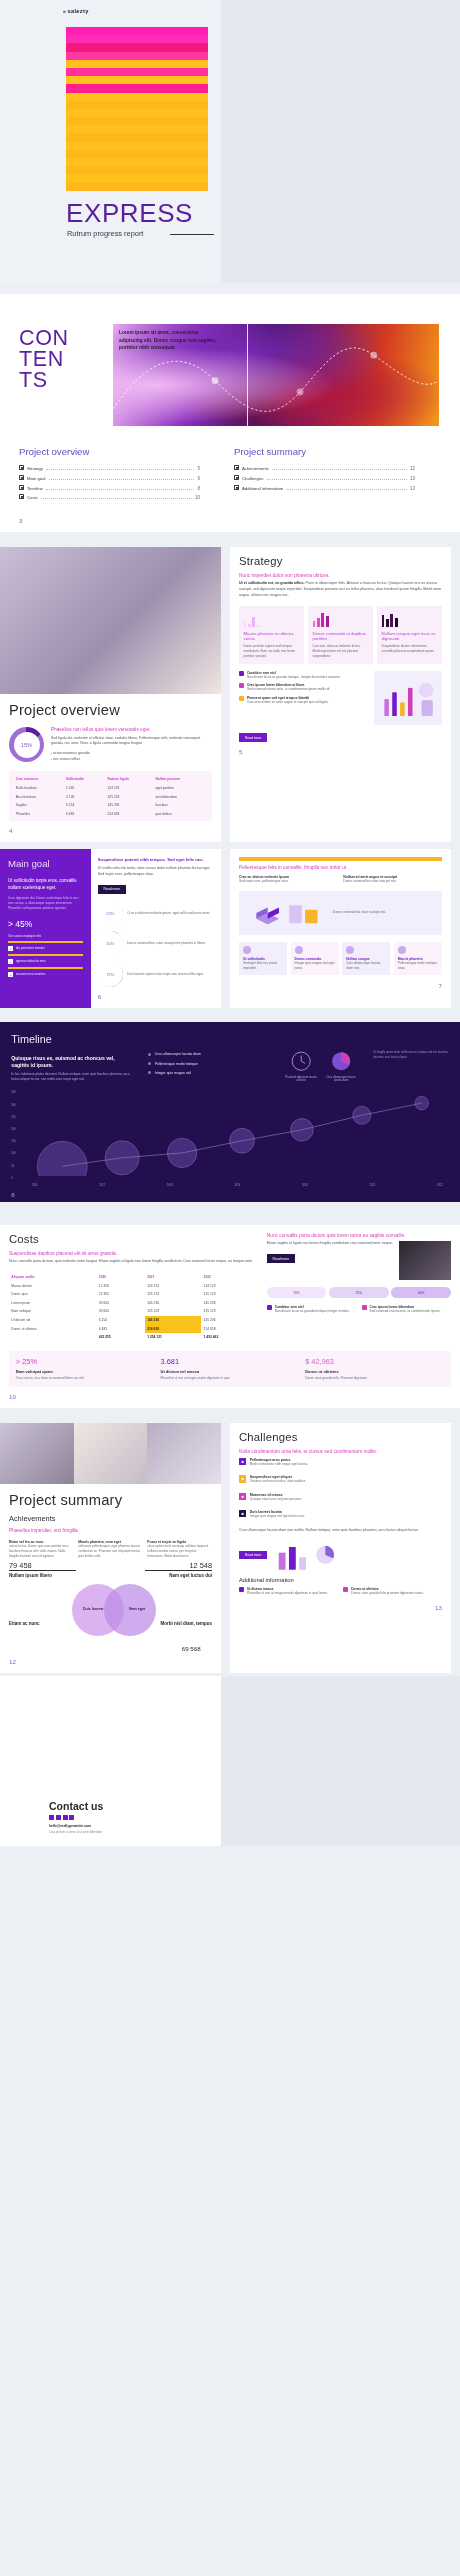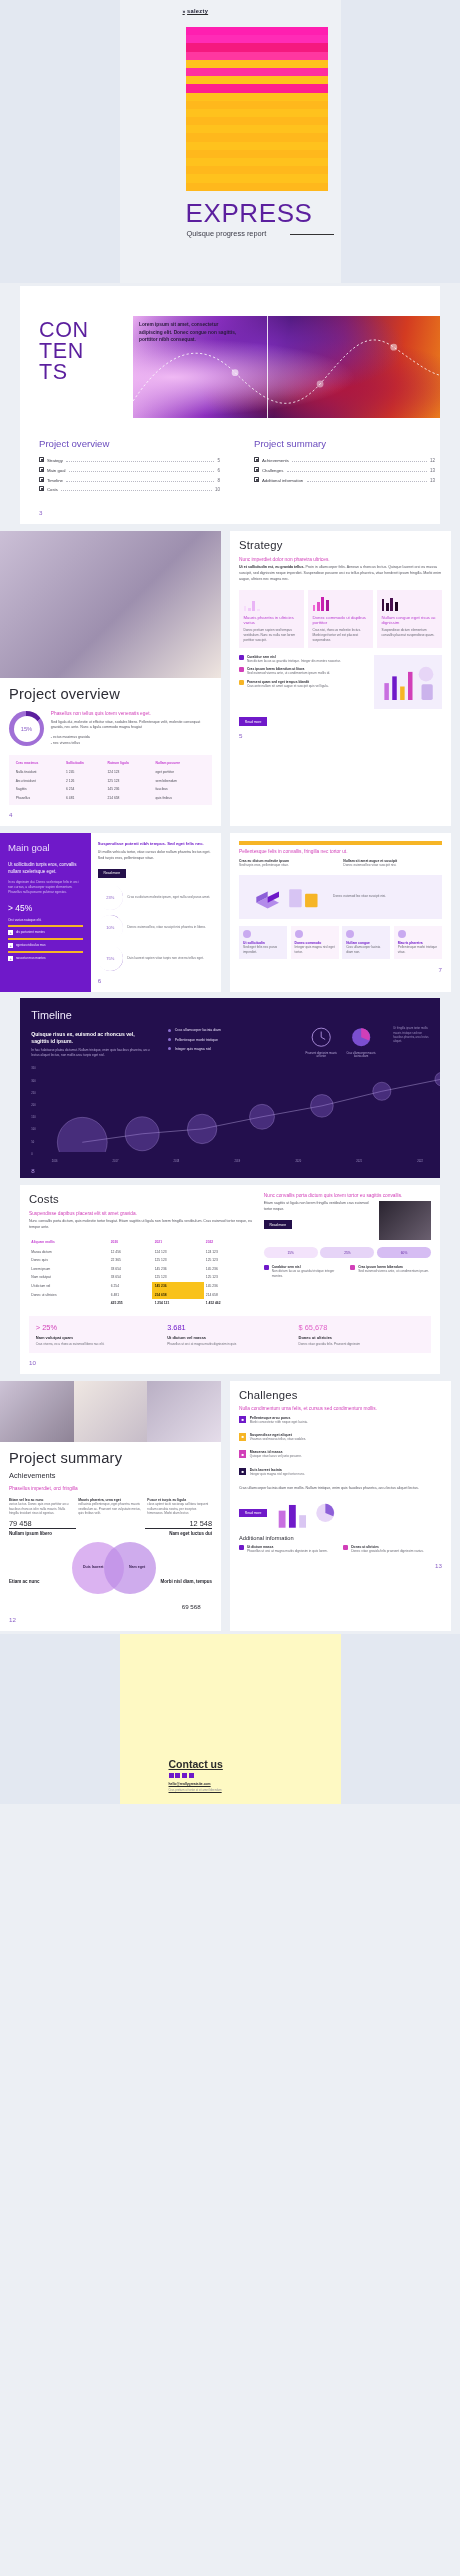--- a/index.html
+++ b/index.html
@@ -5,27 +5,27 @@
   * { box-sizing: border-box; margin:0; padding:0; }
   body {
     width: 460px;
     background: #eceff4;
     font-family: "Liberation Sans", sans-serif;
     color: #2b2b2b;
   }
   .deck { width:460px; }
   .spread { width:460px; display:flex; background:#eceff4; padding:3.4px 0; }
   .page { background:#fff; position:relative; overflow:hidden; }
-  .page.full { width:420px; margin:0 auto; }
+  .page.full { width:460px; margin:8px auto; }
   .page.half { width:221px; }
   .gap { width:9px; }
   .pad { padding:8px 9px; }
 
   
-  .cover-wrap { height:283px; background:#e3e8f1; display:flex; justify-content:center;text-decoration:underline; }
+  .cover-wrap { height:283px; background:#e3e8f1; display:flex; justify-content:flex-start; }
   .cover { width:221px; background:#eef1f5; position:relative; }
   .logo { display:flex; align-items:center; gap:2.3px; padding:8px 0 0 63px; }
   .logo-chev { color:#1b1b2f; font-size:5.1px; font-weight:700; letter-spacing:-0.6px;}
   .logo-text { font-size:5.7px; font-weight:700; color:#1b1b2f; letter-spacing:0.3px; }
   .cover-bars { position:absolute; left:66px; top:27px; width:142px; height:164px; }
   .cover-bars i { display:block; width:100%; }
   .cover-title { position:absolute; left:66px; top:200px; font-size:26px; font-weight:300;
      letter-spacing:0.6px; color:#5b1f9e; line-height:1; }
   .cover-sub { position:absolute; left:67px; top:229px; font-size:7.4px; color:#3a3a46; font-weight:300; }
   .cover-rule { position:absolute; left:170px; top:234px; width:44px; height:0.6px; background:#333; }
@@ -167,21 +167,21 @@
           <i style="background: rgb(255, 194, 29); height: 8.2px;"></i>
           <i style="background: rgb(255, 184, 28); height: 8.2px;"></i>
           <i style="background: rgb(255, 194, 29); height: 8.2px;"></i>
           <i style="background: rgb(255, 184, 28); height: 8.2px;"></i>
           <i style="background: rgb(255, 194, 29); height: 8.2px;"></i>
           <i style="background: rgb(255, 184, 28); height: 8.2px;"></i>
           <i style="background: rgb(255, 194, 29); height: 8.2px;"></i>
           <i style="background: rgb(255, 184, 28); height: 8.2px;"></i>
         </div>
       <div class="cover-title">EXPRESS</div>
-      <div class="cover-sub">Quisque progress report</div>
+      <div class="cover-sub">Rutrum progress report</div>
       <div class="cover-rule"></div>
     </div>
   </div>
 
   <div class="spread">
     <div class="page full contents">
       <div class="contents-big">
         <div>CON</div>
         <div>TEN</div>
         <div>TS</div>
@@ -677,21 +677,21 @@
             <div class="v" style="color: rgb(209, 63, 184);">&gt; 25%</div>
             <div class="n">Nam volutpat quam</div>
             <div class="d">Cras viverra, ex a rhoncus euismod libero nuc elit.</div>
           </div>
           <div class="k">
             <div class="v" style="color: rgb(111, 25, 201);">3.681</div>
             <div class="n">Ut dictum vel massa</div>
             <div class="d">Phasellus ut orci at magna mattis dignissim in quis</div>
           </div>
           <div class="k">
-            <div class="v" style="color: rgb(224, 96, 200);">$ 65,678</div>
+            <div class="v" style="color: rgb(224, 96, 200);">$ 42,963</div>
             <div class="n">Donec ut ultricies</div>
             <div class="d">Donec vitae gravida felis. Praesent dignissim</div>
           </div>
         </div>
       <div class="pgnum" style="position:static; display:block; margin-top:5.7px;">10</div>
     </div>
   </div>
 
   <div class="spread">
     <div class="page half" style="padding:0;">
@@ -799,21 +799,21 @@
               <div style="font-size:3.3px;font-weight:700;color:#2b2b33">Donec ut ultricies</div>
               <div class="card-b">Donec vitae gravida felis praesent dignissim varius.</div>
             </div>
           </div>
         </div>
       <div class="pgnum" style="position:static; display:block; margin-top:8px; text-align:right;">13</div>
     </div>
   </div>
 
   <div class="cover-wrap" style="height:170px; align-items:stretch;">
-    <div class="cover" style="background:#fef9c3; display:flex; align-items:flex-end;">
+    <div class="cover" style="background:#ffffff; display:flex; align-items:flex-end;">
       <div class="contact-in">
         <h3>Contact us</h3>
         <div class="soc">
           <i></i>
           <i></i>
           <i></i>
           <i></i>
         </div>
         <div style="font-size:3.4px; color:#2b2b33; font-weight:700;">hello@reallygreatsite.com</div>
         <div class="tiny" style="margin-top:2.3px;">Cras pretium ut tortor at sit amet bibendum</div>

